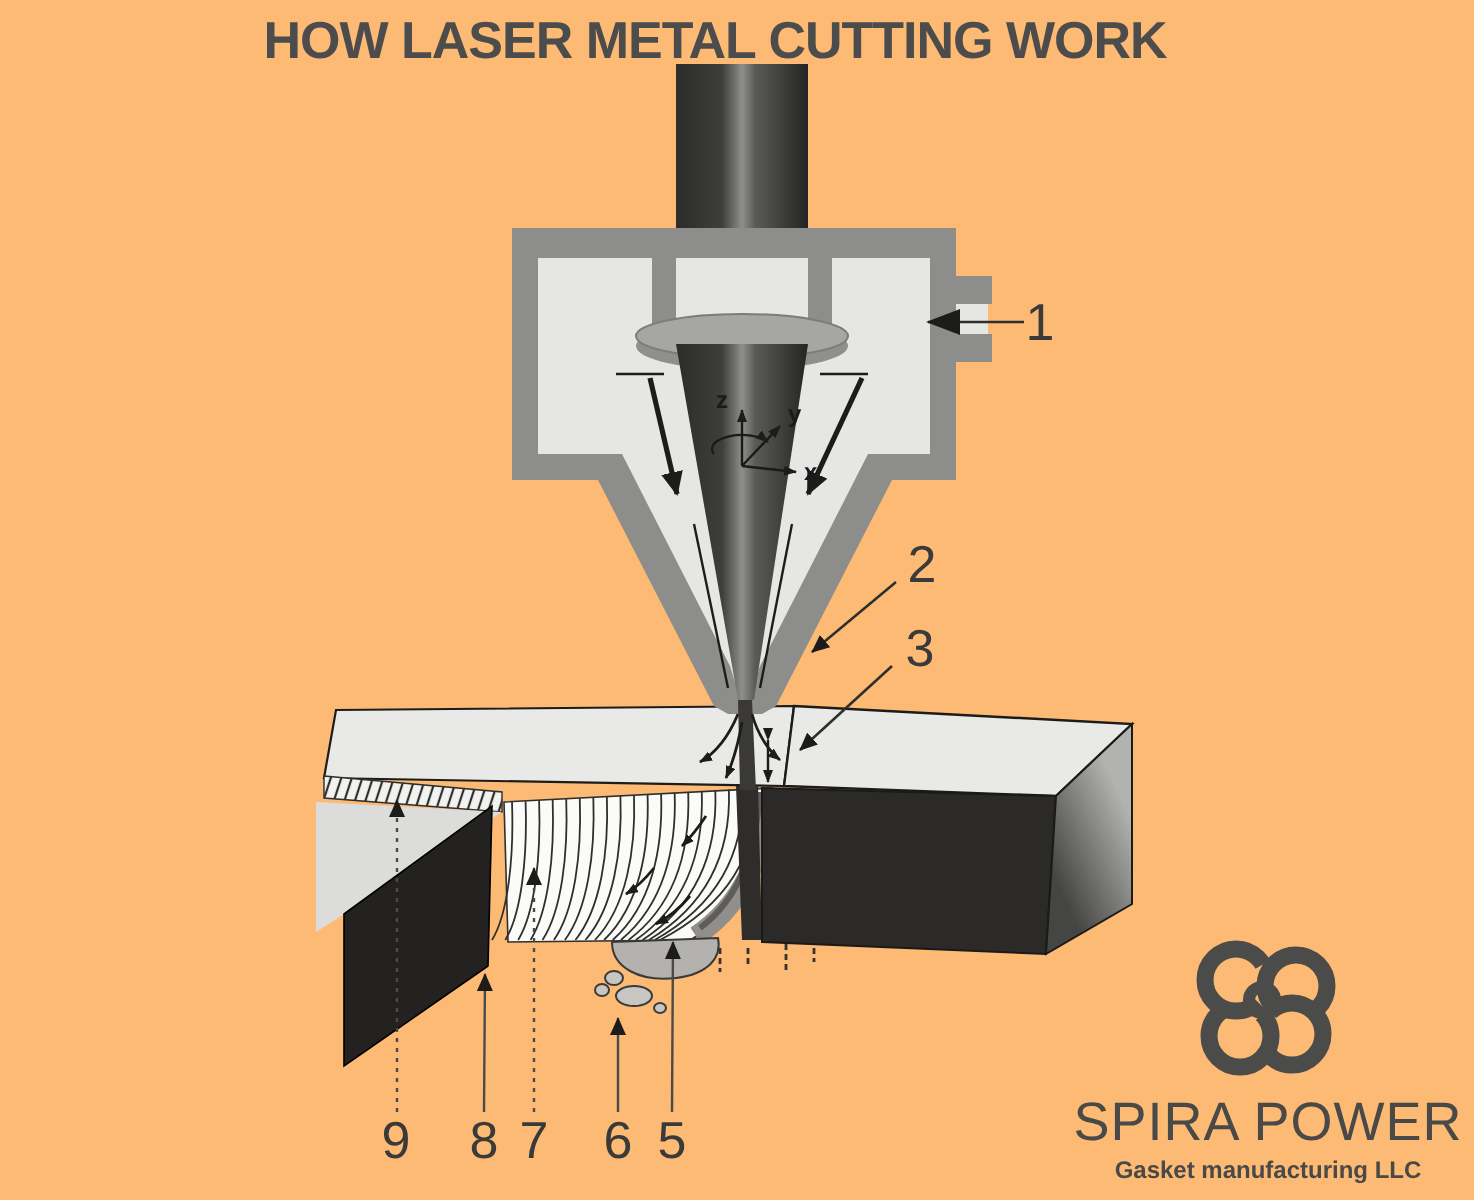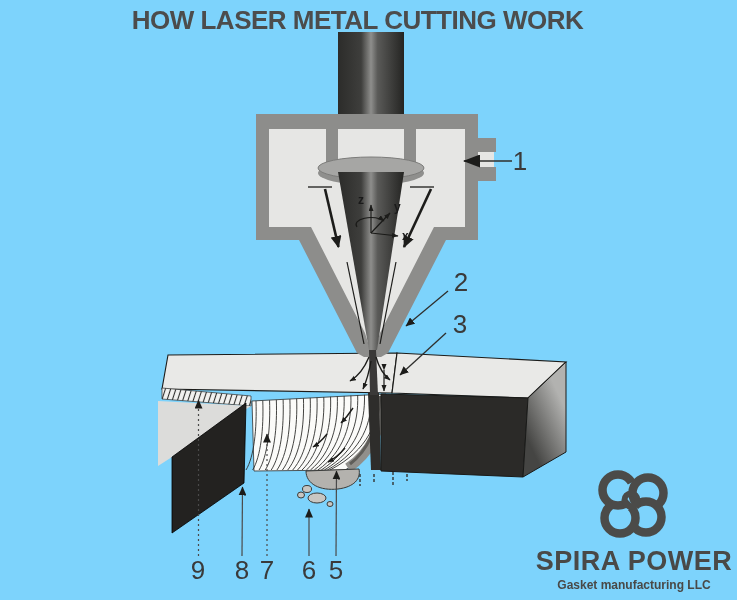--- a/index.html
+++ b/index.html
@@ -1,30 +1,30 @@
 <!DOCTYPE html>
 <html><head>
 <meta charset="utf-8">
 <style>
   html,body{margin:0;padding:0;background:#ffffff;}
-  #canvas{position:relative;width:737px;height:600px;background:#7dd3fc;overflow:hidden;
+  #canvas{position:relative;width:737px;height:600px;background:#fdba74;overflow:hidden;
           font-family:"Liberation Sans",sans-serif;}
   #title{position:absolute;top:5px;left:0;width:737px;text-align:center;
          font-size:26px;font-weight:700;letter-spacing:-0.5px;color:#4c4c4c;
          transform:translateX(-11px);}
   #diagram{position:absolute;top:0;left:0;}
   .num{font-size:26px;fill:#3a3a3a;font-family:"Liberation Sans",sans-serif;}
   .axlbl{font-size:12px;font-weight:700;fill:#1a1a1a;font-family:"Liberation Sans",sans-serif;}
   .thin{stroke:#2f2f2d;stroke-width:1.3;fill:none;}
   .leader{stroke:#4a4a4a;stroke-width:1.2;fill:none;}
   .dotted{stroke-dasharray:2 3;}
   #striations path{stroke:#2f2f2d;stroke-width:0.9;fill:none;}
   #logo{position:absolute;left:530px;top:466px;width:208px;text-align:center;color:#494947;}
   #logo svg{display:block;margin:0 auto;}
-  #logo-name{font-size:27px;font-weight:700;letter-spacing:0.5px;margin-top:2px;}
+  #logo-name{font-size:27px;font-weight:400;letter-spacing:0.5px;margin-top:2px;}
   #logo-sub{font-size:12px;font-weight:700;margin-top:1px;}
 </style>
 </head>
 <body>
 
 <div id="canvas">
 
   <div id="title">HOW LASER METAL CUTTING WORK</div>
 
   <svg id="diagram" width="737" height="600" viewBox="0 0 737 600">

